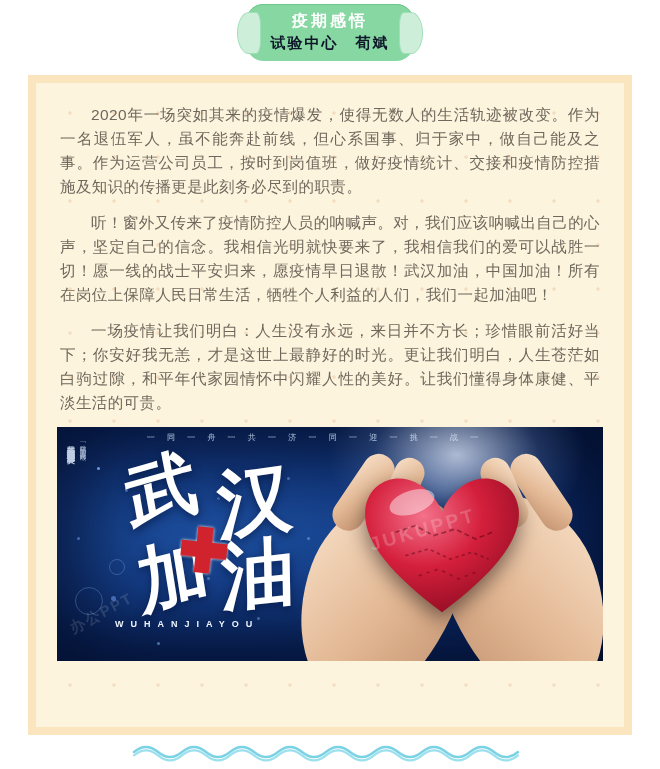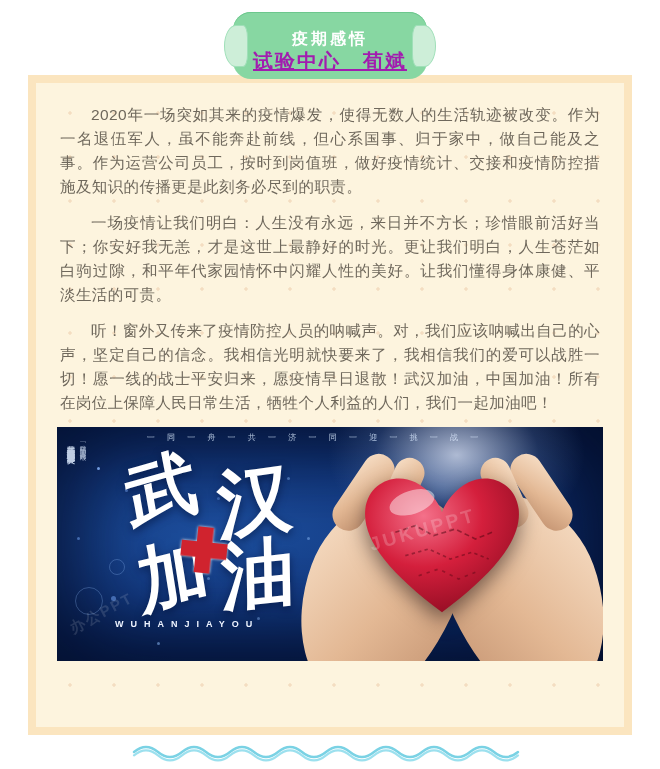--- a/index.html
+++ b/index.html
@@ -3,33 +3,33 @@
 <meta charset="utf-8">
 <style>
   html,body{margin:0;padding:0;}
   body{
     width:660px;height:769px;position:relative;background:#ffffff;
     font-family:"Liberation Sans","DejaVu Sans",sans-serif;
     overflow:hidden;
   }
   
   .badge{
-    position:absolute;top:12px;left:50%;transform:translateX(-50%);
+    position:absolute;top:4px;left:50%;transform:translateX(-50%);
     background:#87d7a2;border-radius:18px;
-    padding:16px 20px 7px;min-width:128px;text-align:center;z-index:3;
+    padding:6px 20px 7px;min-width:128px;text-align:center;z-index:3;
     box-shadow:0 1px 0 #6cc78d inset;
   }
   .leaf{
     position:absolute;top:50%;width:22px;height:40px;background:#cdeed8;
     border:1px solid #9fdfb8;z-index:-1;
   }
   .leaf-l{left:-9px;transform:translateY(-50%);border-radius:50% 20% 20% 50%/50% 30% 30% 50%;}
   .leaf-r{right:-9px;transform:translateY(-50%);border-radius:20% 50% 50% 20%/30% 50% 50% 30%;}
   .badge-line1{color:#fff;font-size:16px;font-weight:bold;letter-spacing:3px;line-height:22px;}
-  .badge-line2{color:#a21caf;font-size:20px;font-weight:bold;letter-spacing:2px;line-height:22px;text-decoration:underline;}
+  .badge-line2{color:#0f172a;font-size:15px;font-weight:bold;letter-spacing:2px;line-height:22px;}
   
   .frame{
     position:absolute;left:28px;right:28px;top:75px;height:660px;
     border:8px solid #fbe5bf;background:#fdf4de;box-sizing:border-box;
     background-image:radial-gradient(circle,#f4ddc1 1.4px,transparent 2px);
     background-size:44px 44px;background-position:12px 8px;
     padding:8px 12px 10px;
   }
   .article p{
     margin:12px;color:#6f685c;font-size:15.5px;line-height:24px;
@@ -112,22 +112,22 @@
   <div class="badge">
     <span class="leaf leaf-l"></span>
     <span class="leaf leaf-r"></span>
     <div class="badge-line1">疫期感悟</div>
     <div class="badge-line2">试验中心　荀斌</div>
   </div>
 
   <div class="frame">
     <div class="article">
       <p>2020年一场突如其来的疫情爆发，使得无数人的生活轨迹被改变。作为一名退伍军人，虽不能奔赴前线，但心系国事、归于家中，做自己能及之事。作为运营公司员工，按时到岗值班，做好疫情统计、交接和疫情防控措施及知识的传播更是此刻务必尽到的职责。</p>
+      <p>听！窗外又传来了疫情防控人员的呐喊声。对，我们应该呐喊出自己的心声，坚定自己的信念。我相信光明就快要来了，我相信我们的爱可以战胜一切！愿一线的战士平安归来，愿疫情早日退散！武汉加油，中国加油！所有在岗位上保障人民日常生活，牺牲个人利益的人们，我们一起加油吧！</p>
       <p>一场疫情让我们明白：人生没有永远，来日并不方长；珍惜眼前活好当下；你安好我无恙，才是这世上最静好的时光。更让我们明白，人生苍茫如白驹过隙，和平年代家园情怀中闪耀人性的美好。让我们懂得身体康健、平淡生活的可贵。</p>
-      <p>听！窗外又传来了疫情防控人员的呐喊声。对，我们应该呐喊出自己的心声，坚定自己的信念。我相信光明就快要来了，我相信我们的爱可以战胜一切！愿一线的战士平安归来，愿疫情早日退散！武汉加油，中国加油！所有在岗位上保障人民日常生活，牺牲个人利益的人们，我们一起加油吧！</p>
     </div>
 
     <div class="poster">
       <div class="particles"></div>
       <div class="bokeh b1"></div>
       <div class="bokeh b2"></div>
 
       <div class="top-slogan">一 同 一 舟 一 共 一 济 一 同 一 迎 一 挑 一 战 一</div>
 
       <div class="side-text">

